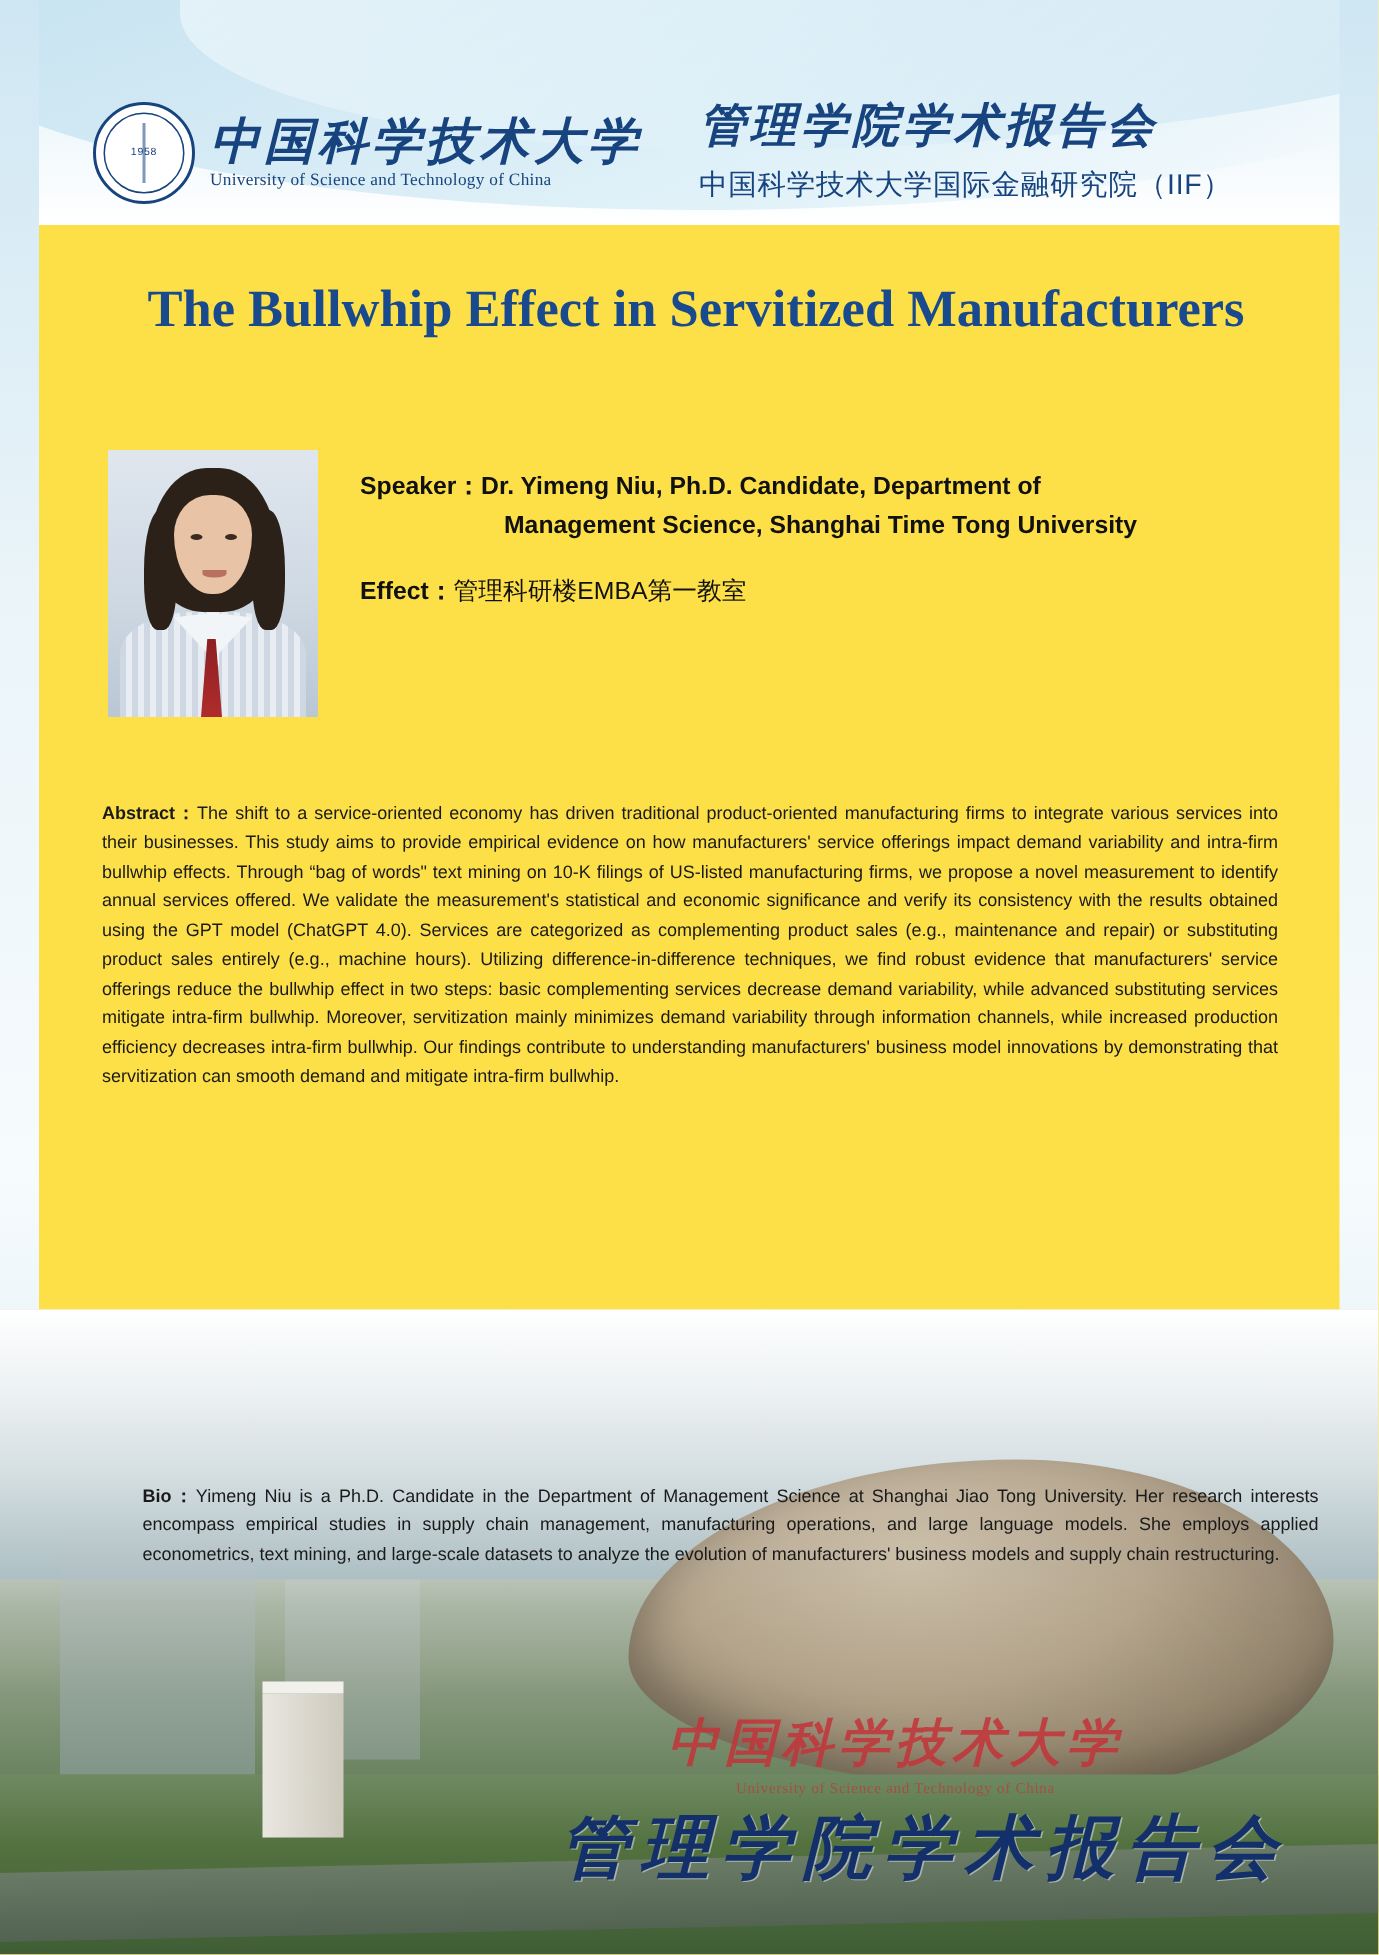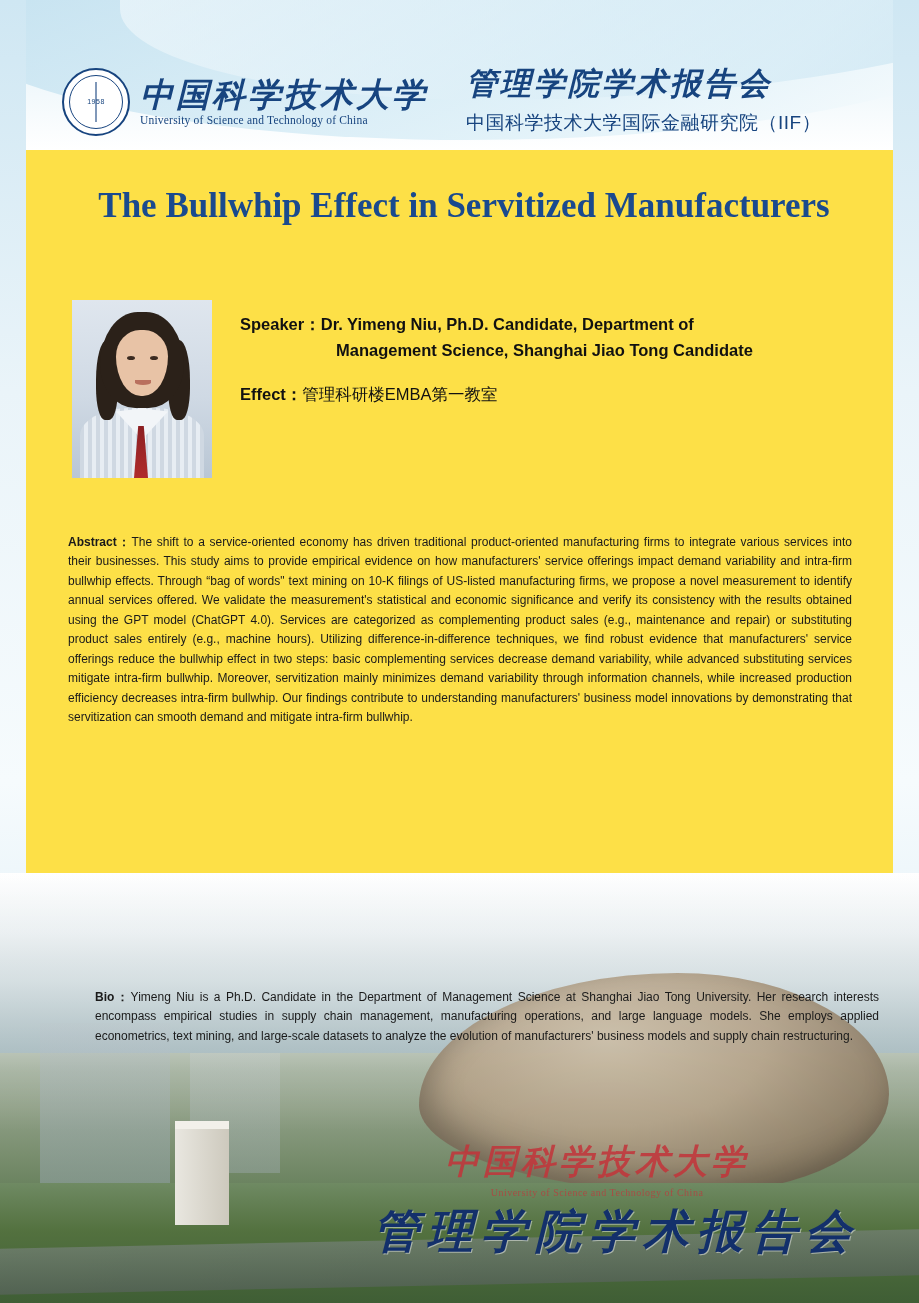--- a/index.html
+++ b/index.html
@@ -454,21 +454,21 @@
     <div class="ph-eye-r"></div>
     <div class="ph-mouth"></div>
     <div class="ph-collar-l"></div>
     <div class="ph-collar-r"></div>
     <div class="ph-tie"></div>
   </div>
 
   <div class="details">
     <div class="detail-row">
       <span class="lbl">Speaker：</span><span class="detail-speaker-line1">Dr. Yimeng Niu, Ph.D. Candidate, Department of</span>
-      <span class="detail-speaker-line2">Management Science, Shanghai Jiao Tong Candidate</span>
+      <span class="detail-speaker-line2">Management Science, Shanghai Time Tong University</span>
     </div>
     <div class="detail-row">
       <span class="lbl">Effect：</span><span>管理科研楼EMBA第一教室</span>
     </div>
   </div>
 
   <div class="body-text">
     <p class="para"><b>Abstract：</b><span>The shift to a service-oriented economy has driven traditional product-oriented manufacturing firms to integrate various services into their businesses. This study aims to provide empirical evidence on how manufacturers' service offerings impact demand variability and intra-firm bullwhip effects. Through “bag of words" text mining on 10-K filings of US-listed manufacturing firms, we propose a novel measurement to identify annual services offered. We validate the measurement's statistical and economic significance and verify its consistency with the results obtained using the GPT model (ChatGPT 4.0). Services are categorized as complementing product sales (e.g., maintenance and repair) or substituting product sales entirely (e.g., machine hours). Utilizing difference-in-difference techniques, we find robust evidence that manufacturers' service offerings reduce the bullwhip effect in two steps: basic complementing services decrease demand variability, while advanced substituting services mitigate intra-firm bullwhip. Moreover, servitization mainly minimizes demand variability through information channels, while increased production efficiency decreases intra-firm bullwhip. Our findings contribute to understanding manufacturers' business model innovations by demonstrating that servitization can smooth demand and mitigate intra-firm bullwhip.</span></p>
   </div>
 

